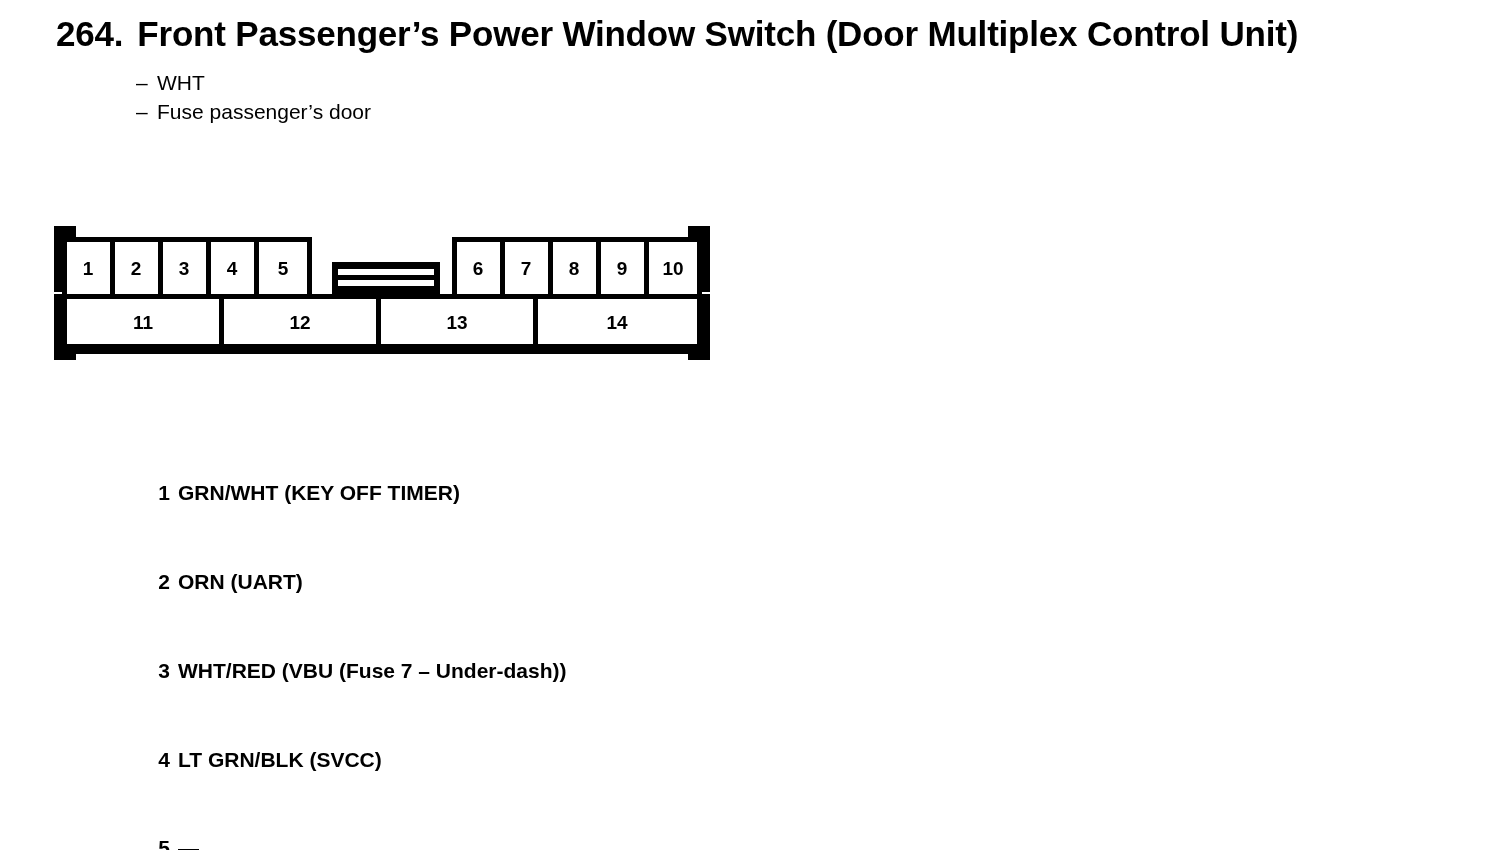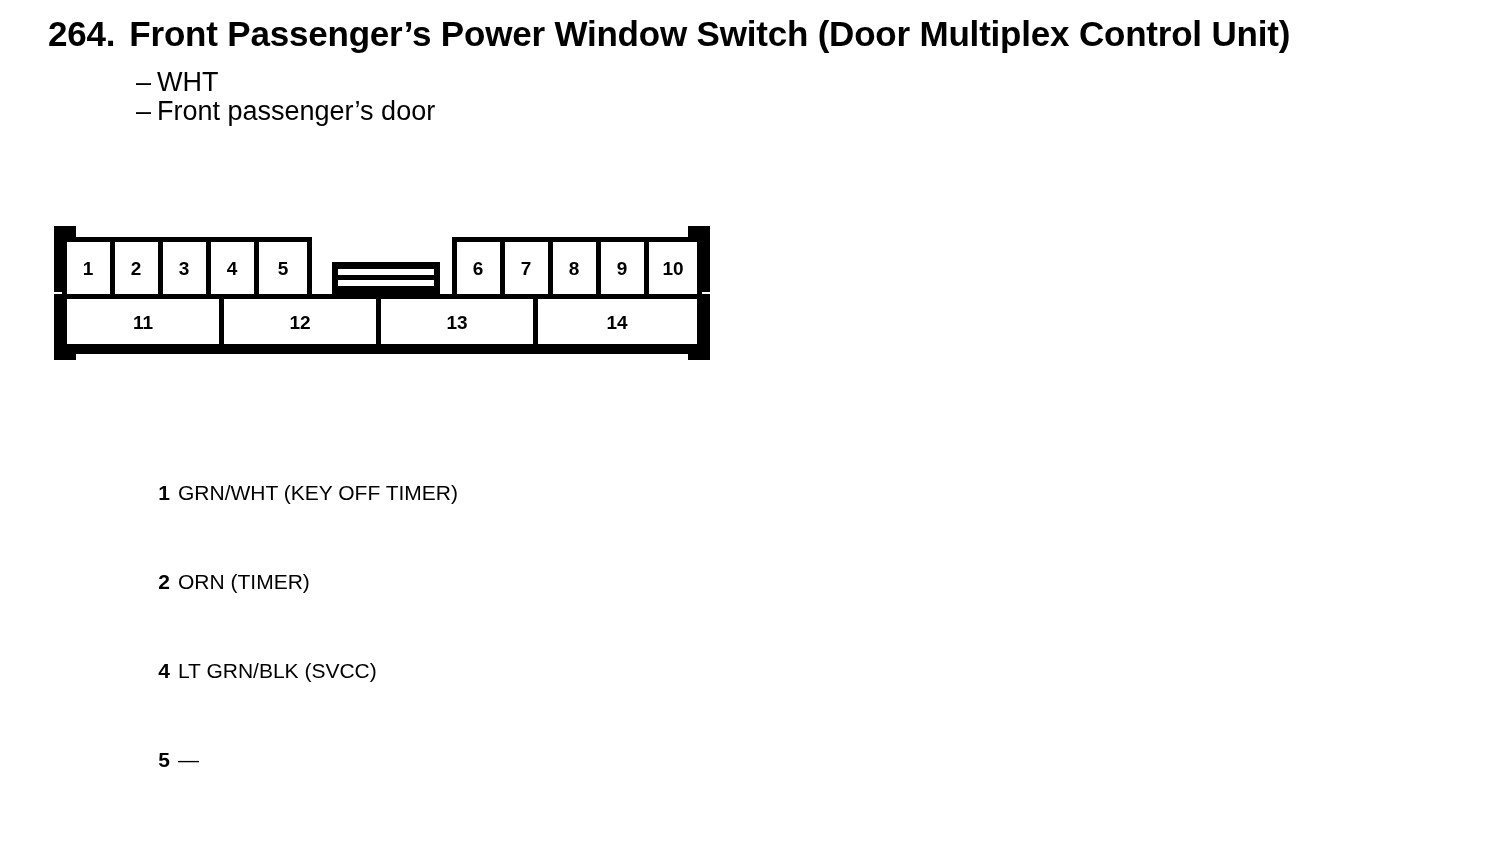--- a/index.html
+++ b/index.html
@@ -8,33 +8,33 @@
     background:#ffffff;
     font-family:"Liberation Sans", sans-serif;
     color:#000000;
     overflow:hidden;
   }
   #page { position:relative; width:1504px; height:850px; }
 
   
   .title {
     position:absolute;
-    left:48px; top:16px;
+    left:56px; top:16px;
     font-size:35px;
     font-weight:bold;
     letter-spacing:-0.2px;
     white-space:nowrap;
     line-height:1.05;
   }
   .title .num { margin-right:14px; }
 
   .subtitles {
     position:absolute;
     left:136px; top:68px;
-    font-size:27px;
+    font-size:21px;
     line-height:29px;
     white-space:nowrap;
   }
   .subtitle-row { display:block; }
   .subtitle-row .dash { display:inline-block; width:21px; }
 
   
   #connector {
     position:absolute;
     left:52px; top:224px;
@@ -57,34 +57,34 @@
     line-height:29.6px;
     white-space:pre;
   }
   .pin-row { display:block; height:29.6px; }
   .pin-no {
     display:inline-block;
     width:30px;
     text-align:right;
     font-weight:bold;
   }
-  .pin-desc { display:inline-block; margin-left:8px; }
+  .pin-desc { display:inline-block; margin-left:8px;font-weight:bold; }
 </style>
 </head>
 <body>
 
 <div id="page">
 
   <div class="title">
     <span class="num">264.</span><span>Front Passenger’s Power Window Switch (Door Multiplex Control Unit)</span>
   </div>
 
   <div class="subtitles">
     <span class="subtitle-row"><span class="dash">–</span><span>WHT</span></span>
-    <span class="subtitle-row"><span class="dash">–</span><span>Front passenger’s door</span></span>
+    <span class="subtitle-row"><span class="dash">–</span><span>Fuse passenger’s door</span></span>
   </div>
 
   <div id="connector">
     <svg width="660" height="138" viewBox="0 0 660 138" xmlns="http://www.w3.org/2000/svg">
 
       <g>
 
         <path d="M2,2 H24 V16 H12 V68 H2 Z" fill="#000"></path>
 
         <path d="M2,70 H12 V122 H24 V136 H2 Z" fill="#000"></path>
@@ -140,21 +140,22 @@
         <text class="cell-num" x="91" y="105">11</text>
         <text class="cell-num" x="248" y="105">12</text>
         <text class="cell-num" x="405" y="105">13</text>
         <text class="cell-num" x="565" y="105">14</text>
       </g>
     </svg>
   </div>
 
   <div id="pinlist">
     <span class="pin-row"><span class="pin-no">1</span><span class="pin-desc">GRN/WHT (KEY OFF TIMER)</span></span>
-    <span class="pin-row"><span class="pin-no">2</span><span class="pin-desc">ORN (TIMER)</span></span>
+    <span class="pin-row"><span class="pin-no">2</span><span class="pin-desc">ORN (UART)</span></span>
+    <span class="pin-row"><span class="pin-no">3</span><span class="pin-desc">WHT/RED (VBU (Fuse 7 – Under-dash))</span></span>
     <span class="pin-row"><span class="pin-no">4</span><span class="pin-desc">LT GRN/BLK (SVCC)</span></span>
     <span class="pin-row"><span class="pin-no">5</span><span class="pin-desc">—</span></span>
     
     
     
     
     
     
     
     

